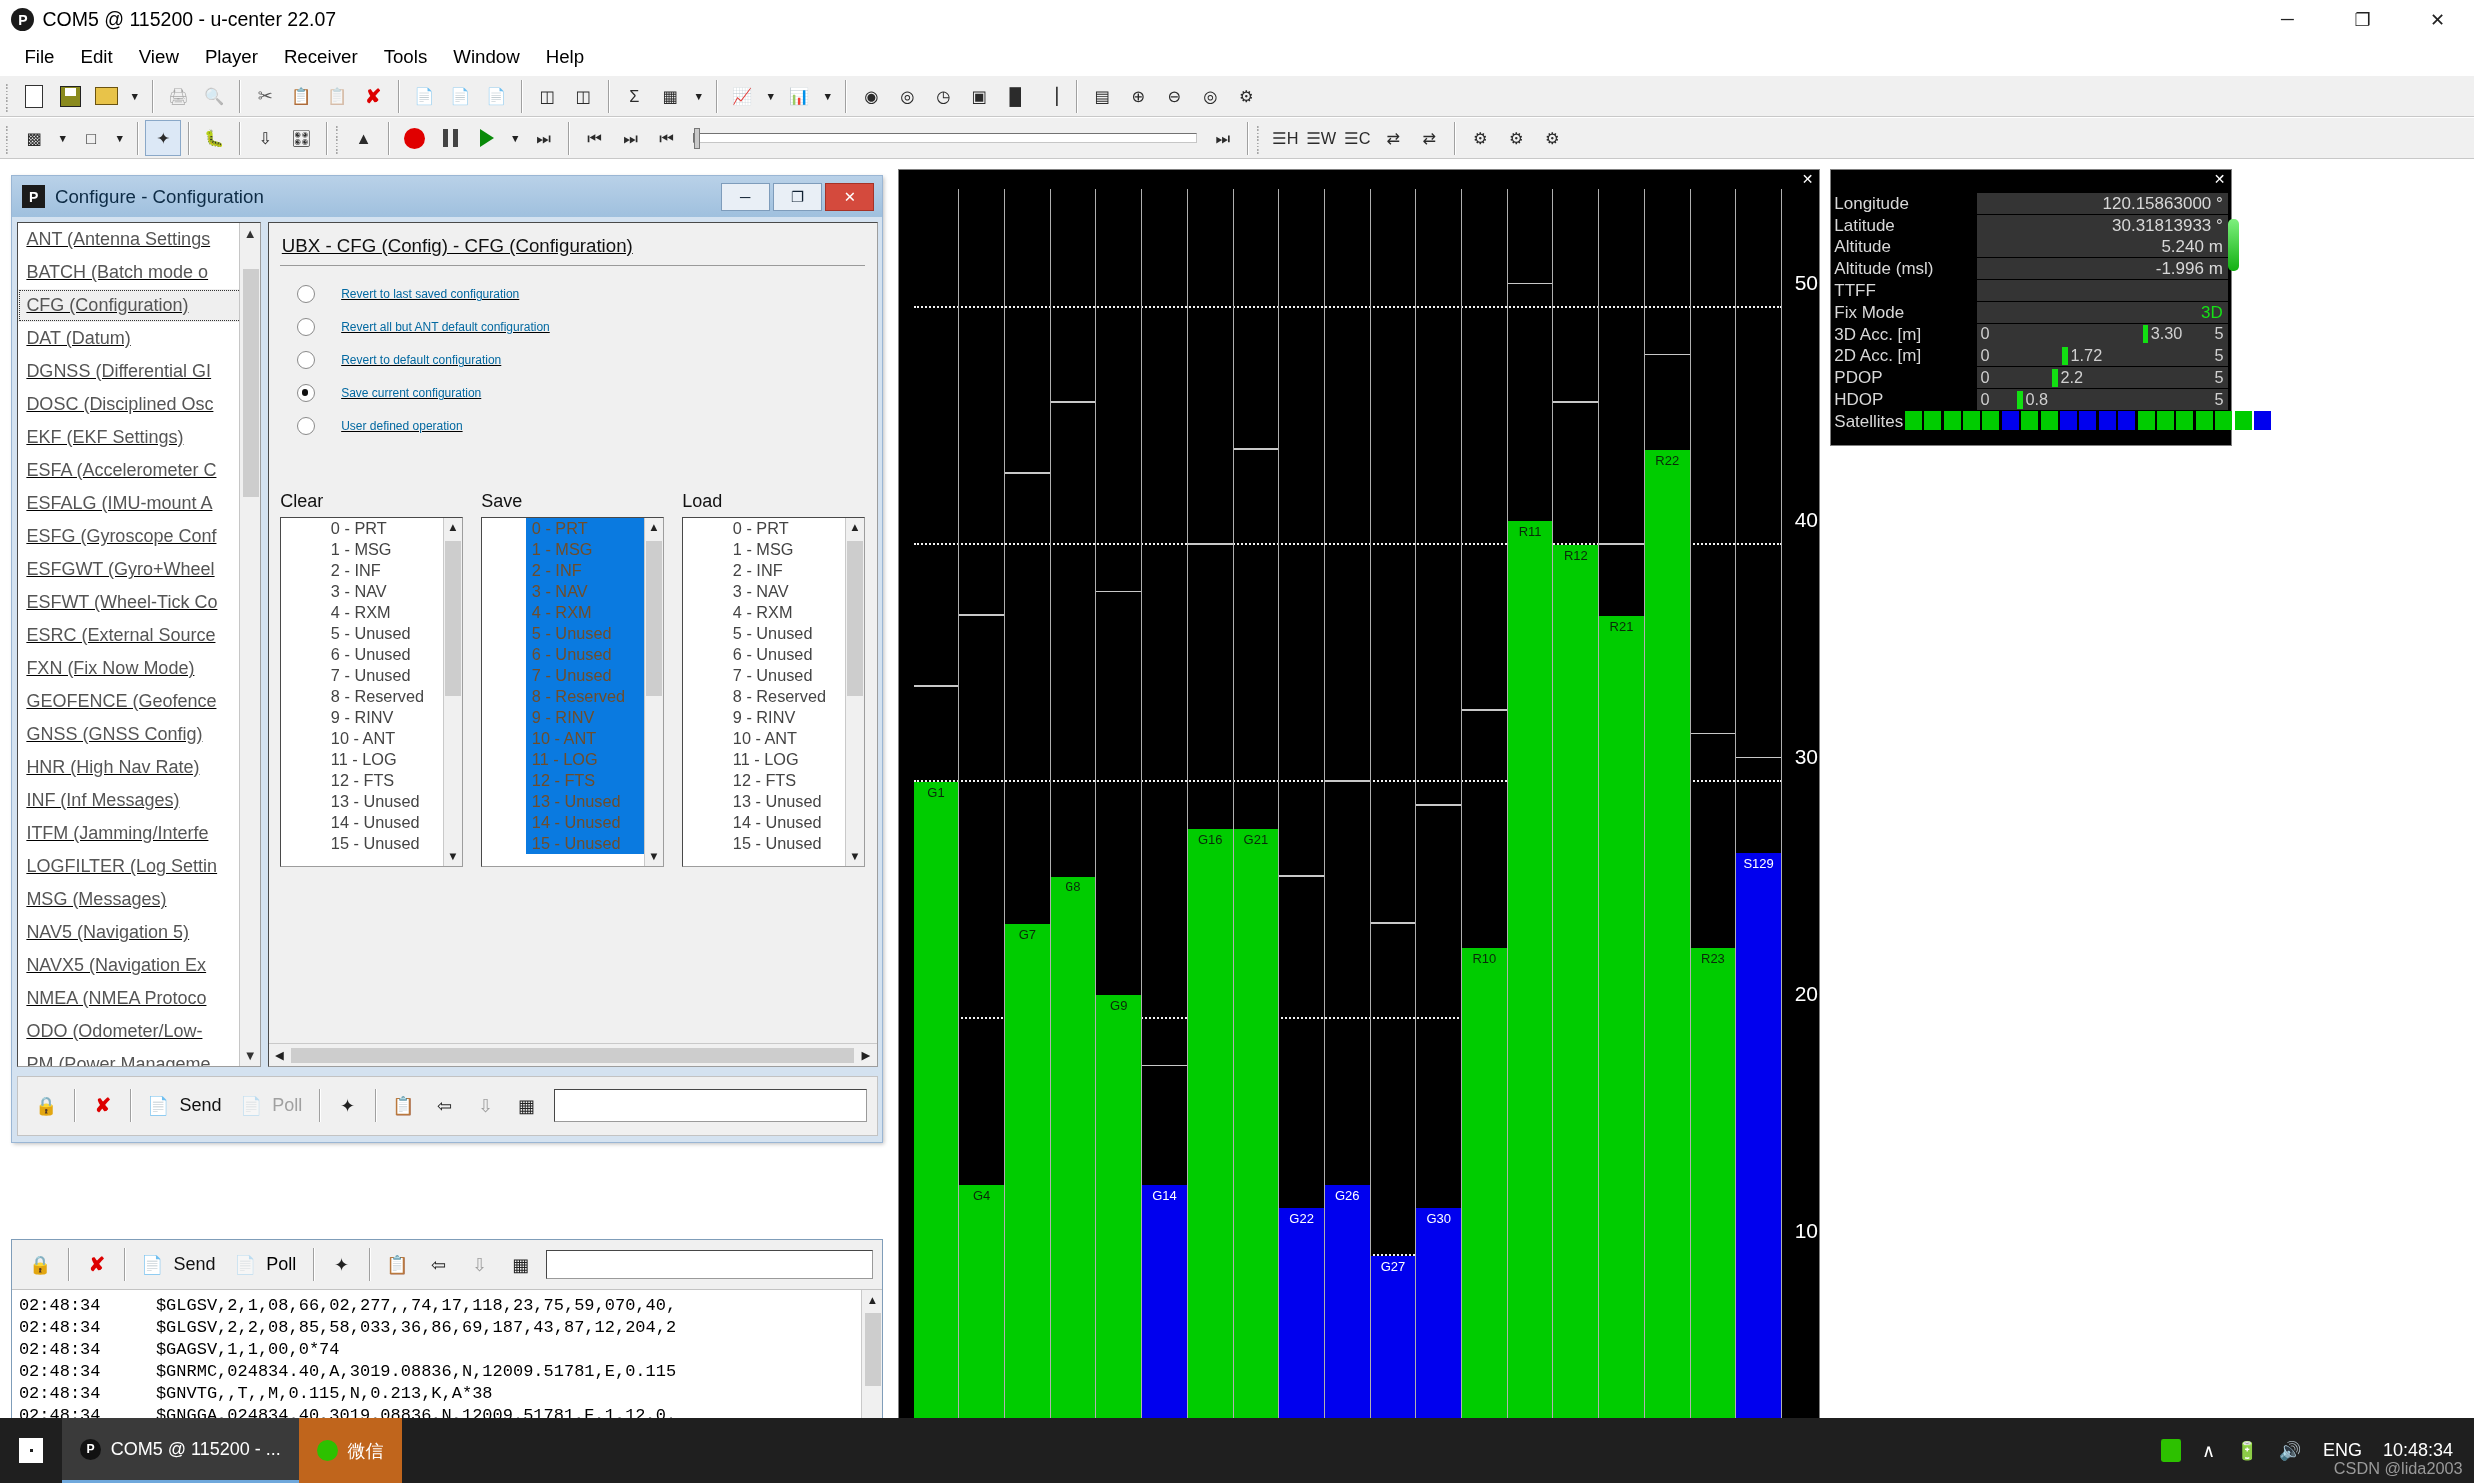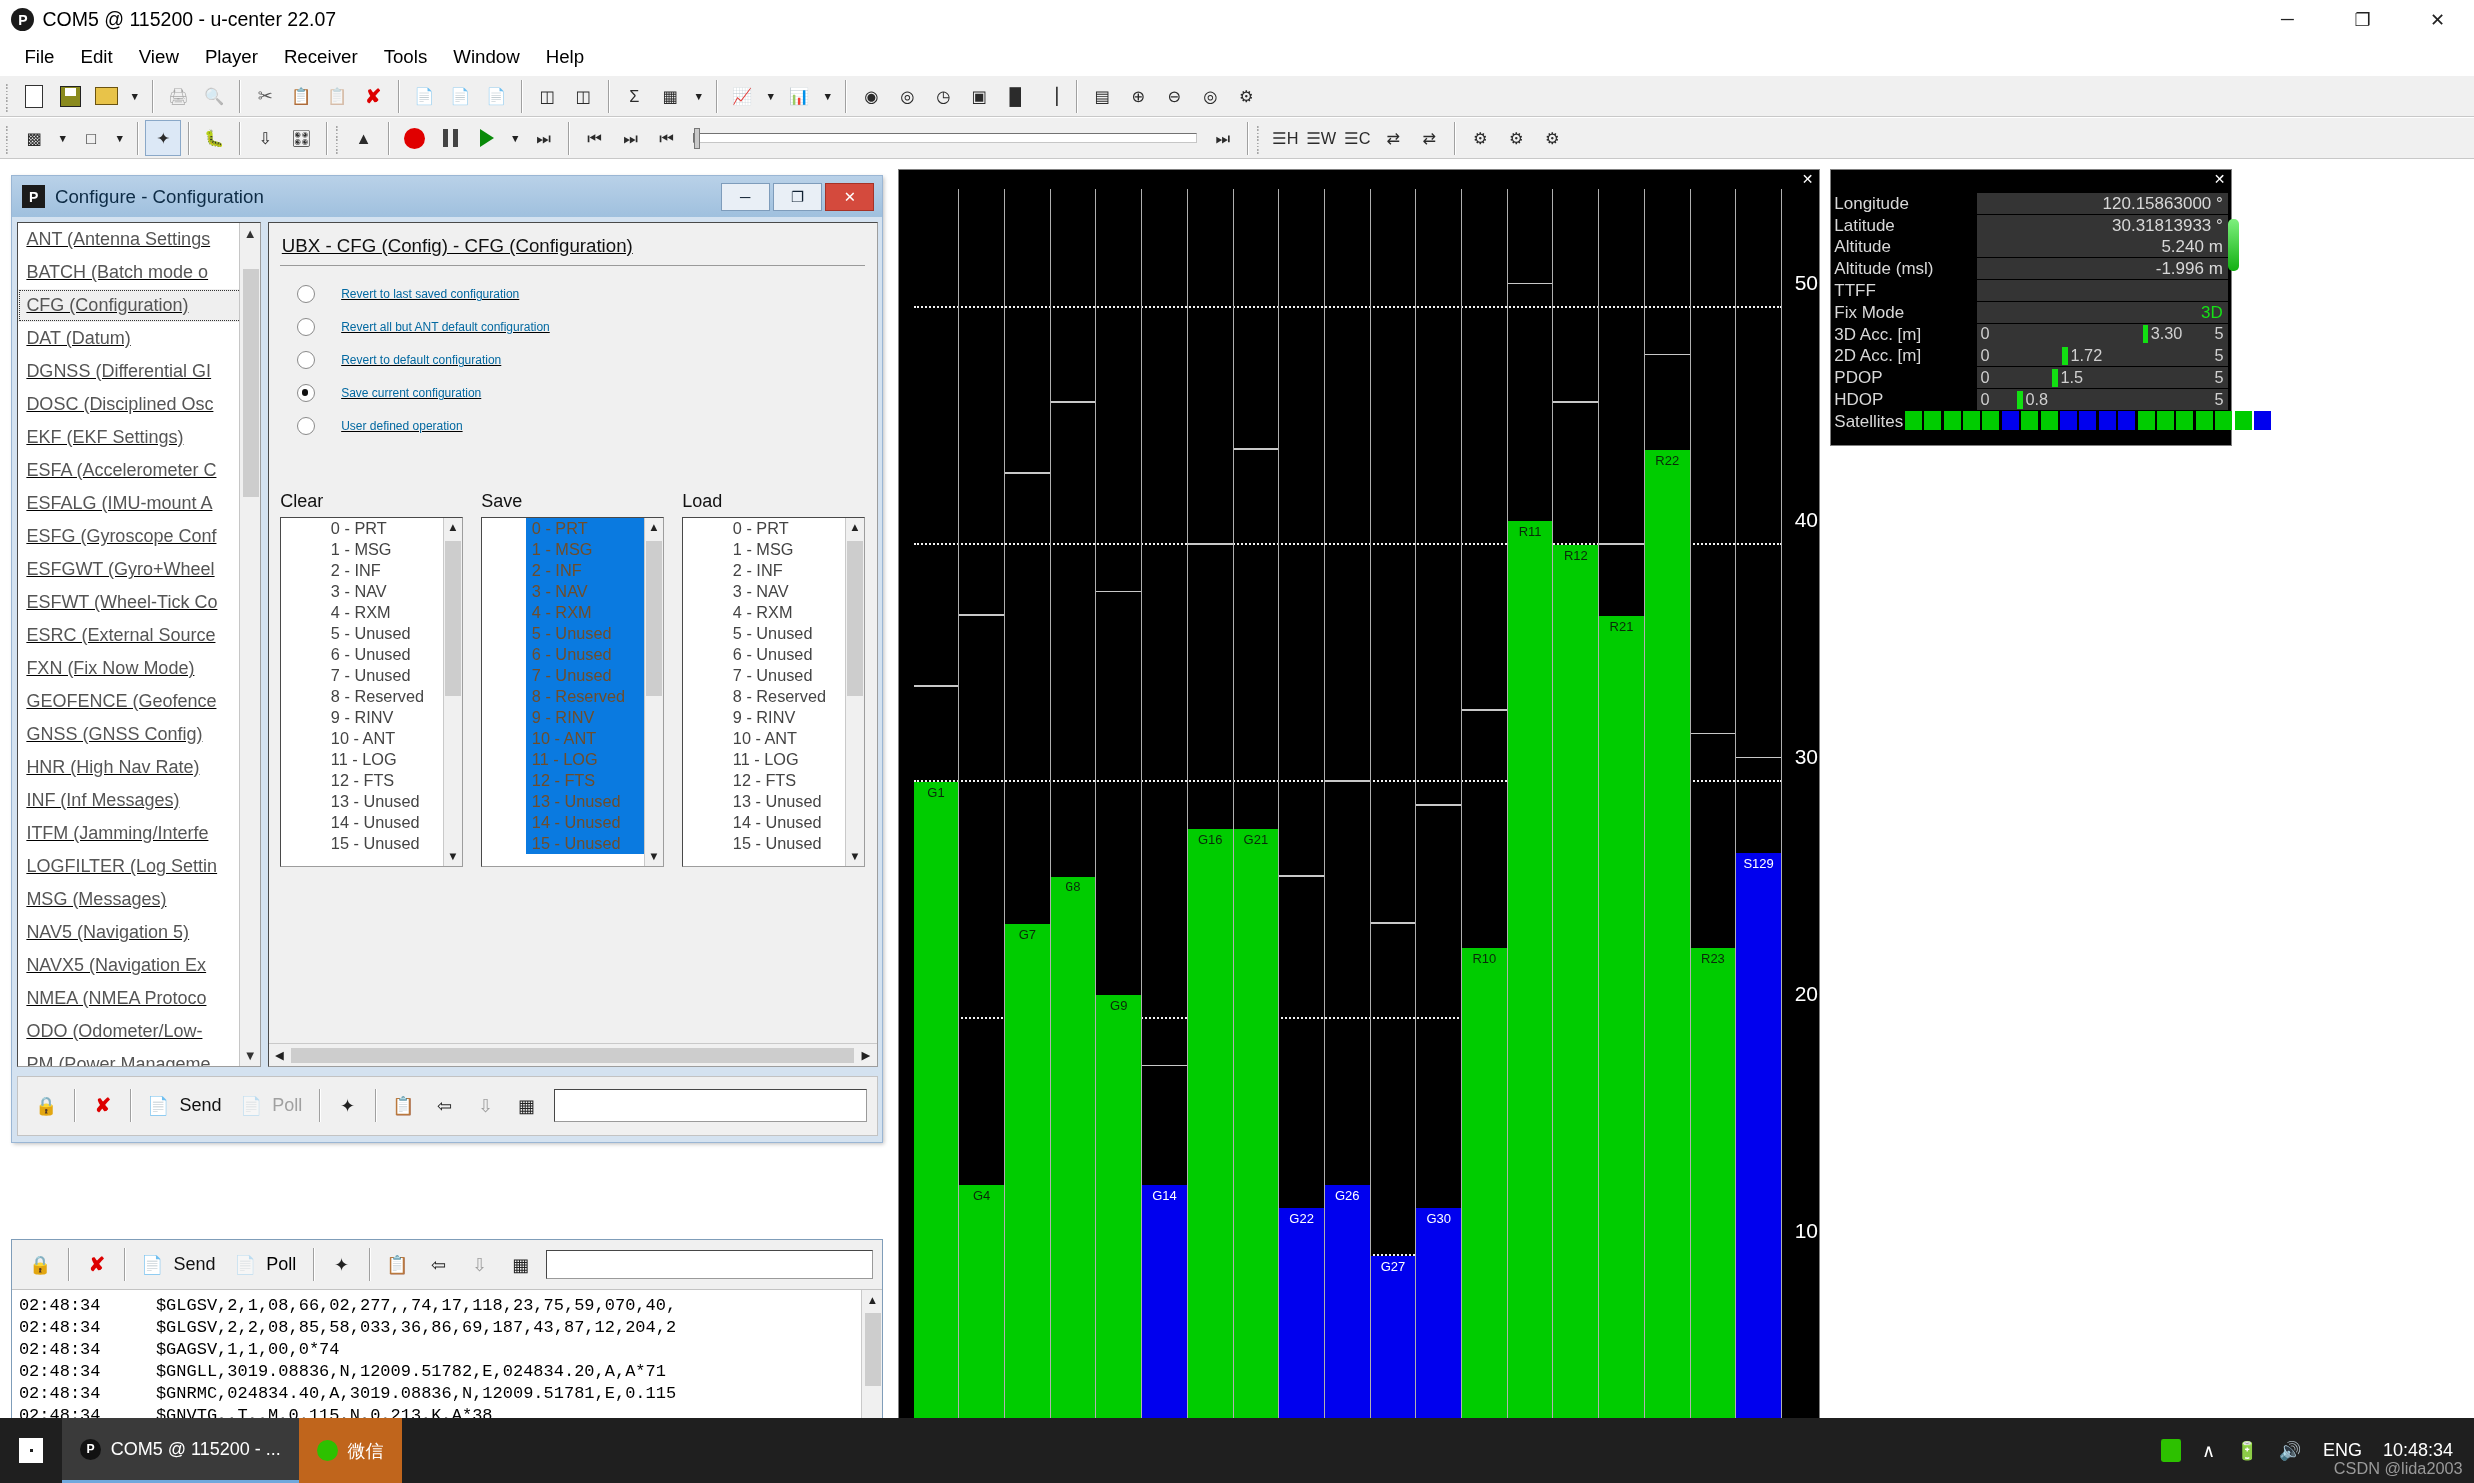--- a/index.html
+++ b/index.html
@@ -547,21 +547,20 @@
       <div class="bi">📋</div>
       <div class="bi">⇦</div>
       <div class="bi" style="opacity:.4">⇩</div>
       <div class="bi">▦</div>
       <div id="conedit"></div>
     </div>
     <div id="context">
         <div class="ln"><span class="tm">02:48:34</span><span>$GLGSV,2,1,08,66,02,277,,74,17,118,23,75,59,070,40,</span></div>
         <div class="ln"><span class="tm">02:48:34</span><span>$GLGSV,2,2,08,85,58,033,36,86,69,187,43,87,12,204,2</span></div>
         <div class="ln"><span class="tm">02:48:34</span><span>$GAGSV,1,1,00,0*74</span></div>
-        <div class="ln"><span class="tm">02:48:34</span><span>$GNGLL,3019.08836,N,12009.51782,E,024834.20,A,A*71</span></div>
         <div class="ln"><span class="tm">02:48:34</span><span>$GNRMC,024834.40,A,3019.08836,N,12009.51781,E,0.115</span></div>
         <div class="ln"><span class="tm">02:48:34</span><span>$GNVTG,,T,,M,0.115,N,0.213,K,A*38</span></div>
         <div class="ln"><span class="tm">02:48:34</span><span>$GNGGA,024834.40,3019.08836,N,12009.51781,E,1,12,0.</span></div>
         <div class="ln"><span class="tm">02:48:34</span><span>$GNGSA,A,3,08,21,07,01,16,09,04,,,,,,1.46,0.84,1.19</span></div>
       </div>
     <div id="convb">
       <div class="a">▲</div>
       <div class="th"></div>
       <div class="a" style="position:absolute;bottom:0;left:0;right:0;">▼</div>
     </div>
@@ -723,21 +722,21 @@
             <span class="tick" style="left: 34%;"></span>
             <span class="tv" style="left: calc(34% + 8.1px);">1.72</span>
             <span class="mx">5</span>
           </div>
         </div>
         <div class="irow">
           <div class="iname">PDOP</div>
           <div class="igauge">
             <span class="mn">0</span>
             <span class="tick" style="left: 30%;"></span>
-            <span class="tv" style="left: calc(30% + 8.1px);">1.5</span>
+            <span class="tv" style="left: calc(30% + 8.1px);">2.2</span>
             <span class="mx">5</span>
           </div>
         </div>
         <div class="irow">
           <div class="iname">HDOP</div>
           <div class="igauge">
             <span class="mn">0</span>
             <span class="tick" style="left: 16%;"></span>
             <span class="tv" style="left: calc(16% + 8.1px);">0.8</span>
             <span class="mx">5</span>

